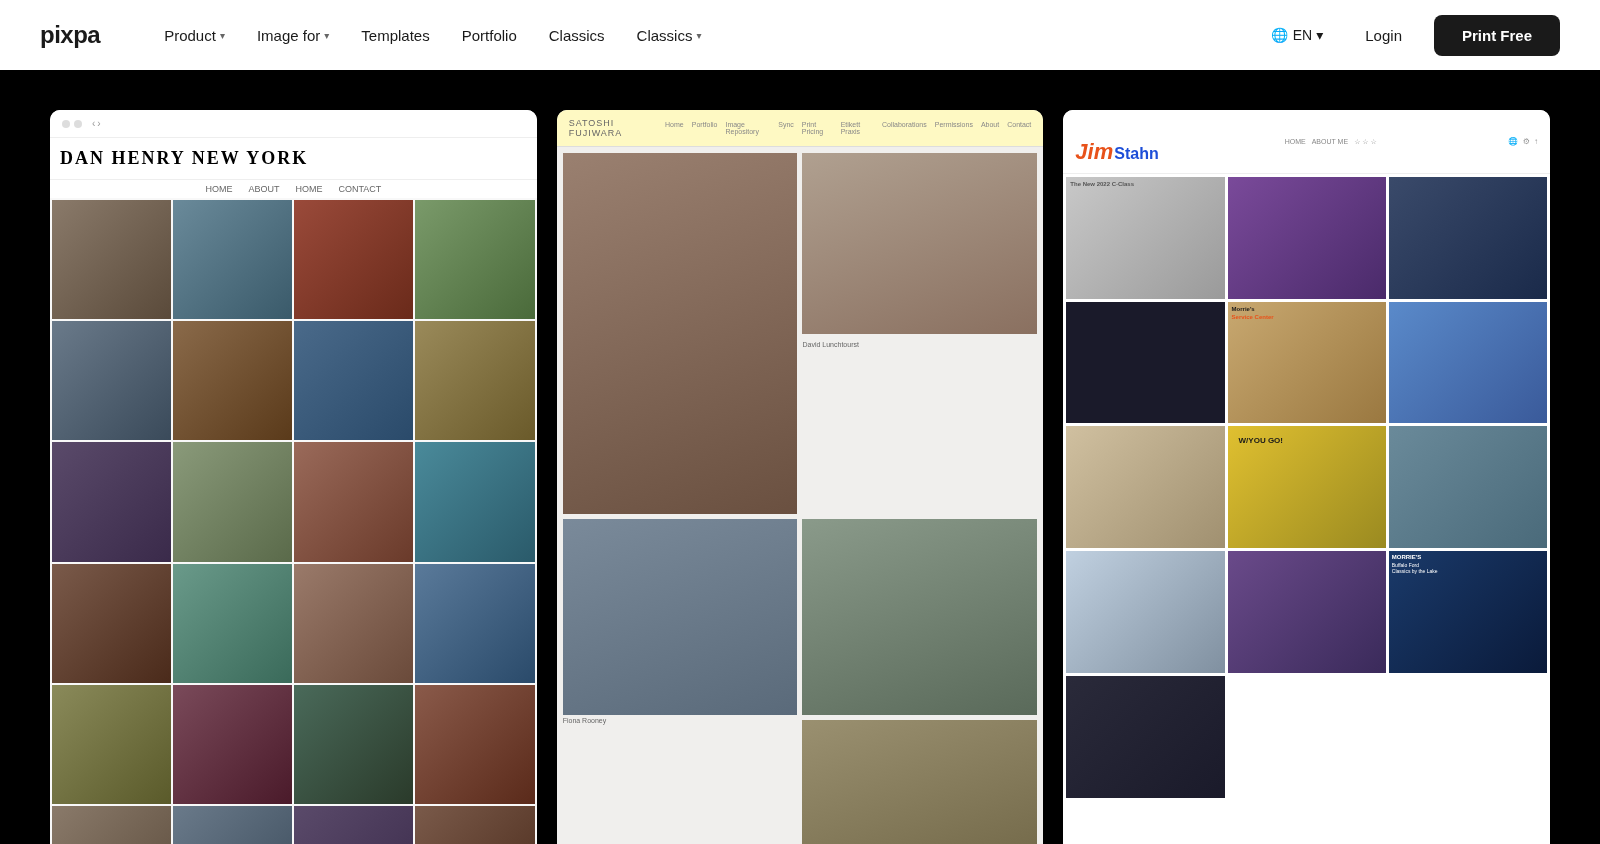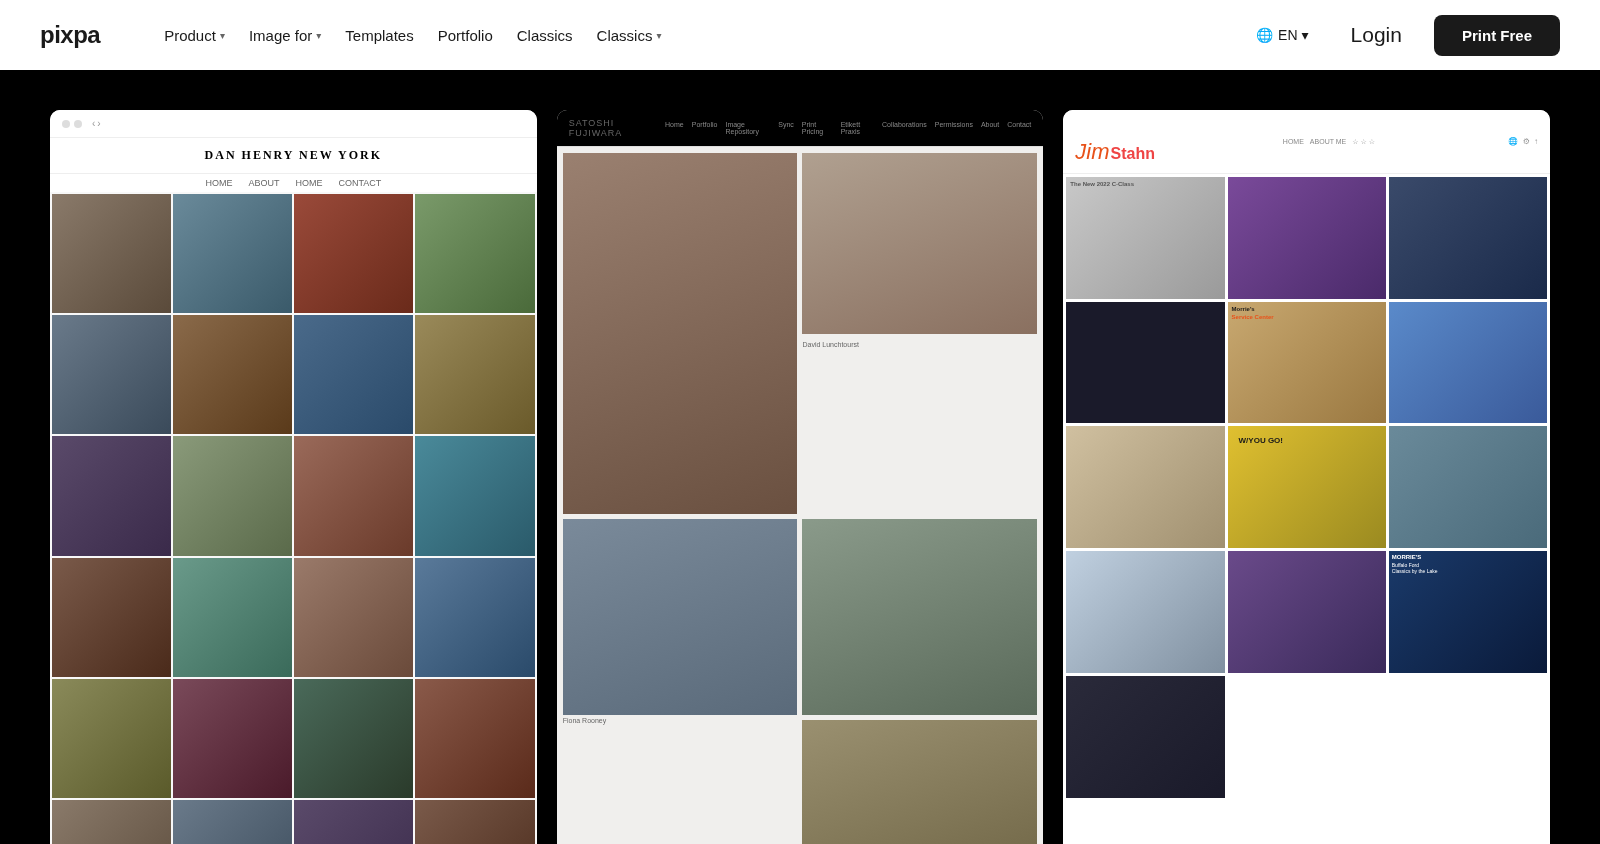--- a/index.html
+++ b/index.html
@@ -24,20 +24,21 @@
       font-size: 24px;
       font-weight: 700;
       color: #1a1a1a;
       letter-spacing: -0.5px;
       margin-right: 20px;
       cursor: pointer;
     }
     .nav-links {
       display: flex;
       align-items: flex-start;
+      gap: 8px;
       flex: 1;
     }
     .nav-item {
       display: flex;
       align-items: center;
       gap: 4px;
       padding: 8px 12px;
       font-size: 15px;
       color: #1a1a1a;
       cursor: pointer;
@@ -58,21 +59,21 @@
       display: flex;
       align-items: center;
       gap: 4px;
       font-size: 14px;
       color: #1a1a1a;
       cursor: pointer;
       padding: 6px 10px;
       border-radius: 4px;
     }
     .login-btn {
-      font-size: 21px;
+      font-size: 15px;
       color: #1a1a1a;
       cursor: pointer;
       padding: 8px 16px;
       border-radius: 4px;
     }
     .start-free-btn {
       background: #1a1a1a;
       color: #fff;
       font-size: 15px;
       font-weight: 600;
@@ -127,22 +128,21 @@
       border-radius: 50%;
       background: #ddd;
     }
     .window-chevrons {
       display: flex;
       gap: 2px;
       margin-left: 4px;
     }
     .chev { font-size: 10px; color: #999; }
     .card-dan-title {
-      text-align: center;
-      font-size: 12px;
+      font-size: 18px;
       font-weight: 700;
       letter-spacing: 2px;
       padding: 10px;
       color: #000;
       font-family: serif;
       background: #fff;
       border-bottom: 1px solid #eee;
     }
     .dan-nav {
       display: flex;
@@ -185,21 +185,21 @@
     .ph-17 { background: linear-gradient(135deg, #8a8a5a, #5a5a2a); }
     .ph-18 { background: linear-gradient(135deg, #7a4a5a, #4a1a2a); }
     .ph-19 { background: linear-gradient(135deg, #4a6a5a, #2a3a2a); }
     .ph-20 { background: linear-gradient(135deg, #8a5a4a, #5a2a1a); }
 
     
     .card-satoshi {
       background: #f0efed;
     }
     .card-satoshi-header {
-      background: #000000;
+      background: #fef9c3;
       padding: 8px 12px;
       border-bottom: 1px solid #ddd;
       display: flex;
       align-items: center;
       justify-content: space-between;
     }
     .satoshi-brand { font-size: 9px; color: #666; letter-spacing: 1px; }
     .satoshi-nav { display: flex; gap: 8px; font-size: 7px; color: #888; }
 
     
@@ -208,22 +208,22 @@
     }
     .card-jim-header {
       background: #fff;
       padding: 8px 12px;
       border-bottom: 1px solid #eee;
       display: flex;
       align-items: center;
       justify-content: space-between;
     }
     .jim-logo { display: flex; align-items: baseline; gap: 1px; }
-    .jim-logo-jim { font-size: 22px; font-weight: 400; color: #e8521a; font-style: italic; }
-    .jim-logo-stahn { font-size: 16px; font-weight: 700; color: #ef4444; margin-top: 27px; }
+    .jim-logo-jim { font-size: 22px; font-weight: 700; color: #e8521a; font-style: italic; }
+    .jim-logo-stahn { font-size: 16px; font-weight: 700; color: #1d4ed8; margin-top: 27px; }
     .jim-nav { display: flex; gap: 6px; font-size: 7px; color: #888; }
     .jim-grid {
       display: grid;
       grid-template-columns: repeat(3, 1fr);
       gap: 3px;
       padding: 3px;
     }
     .jim-cell {
       aspect-ratio: 1.3;
       background: #aaa;

